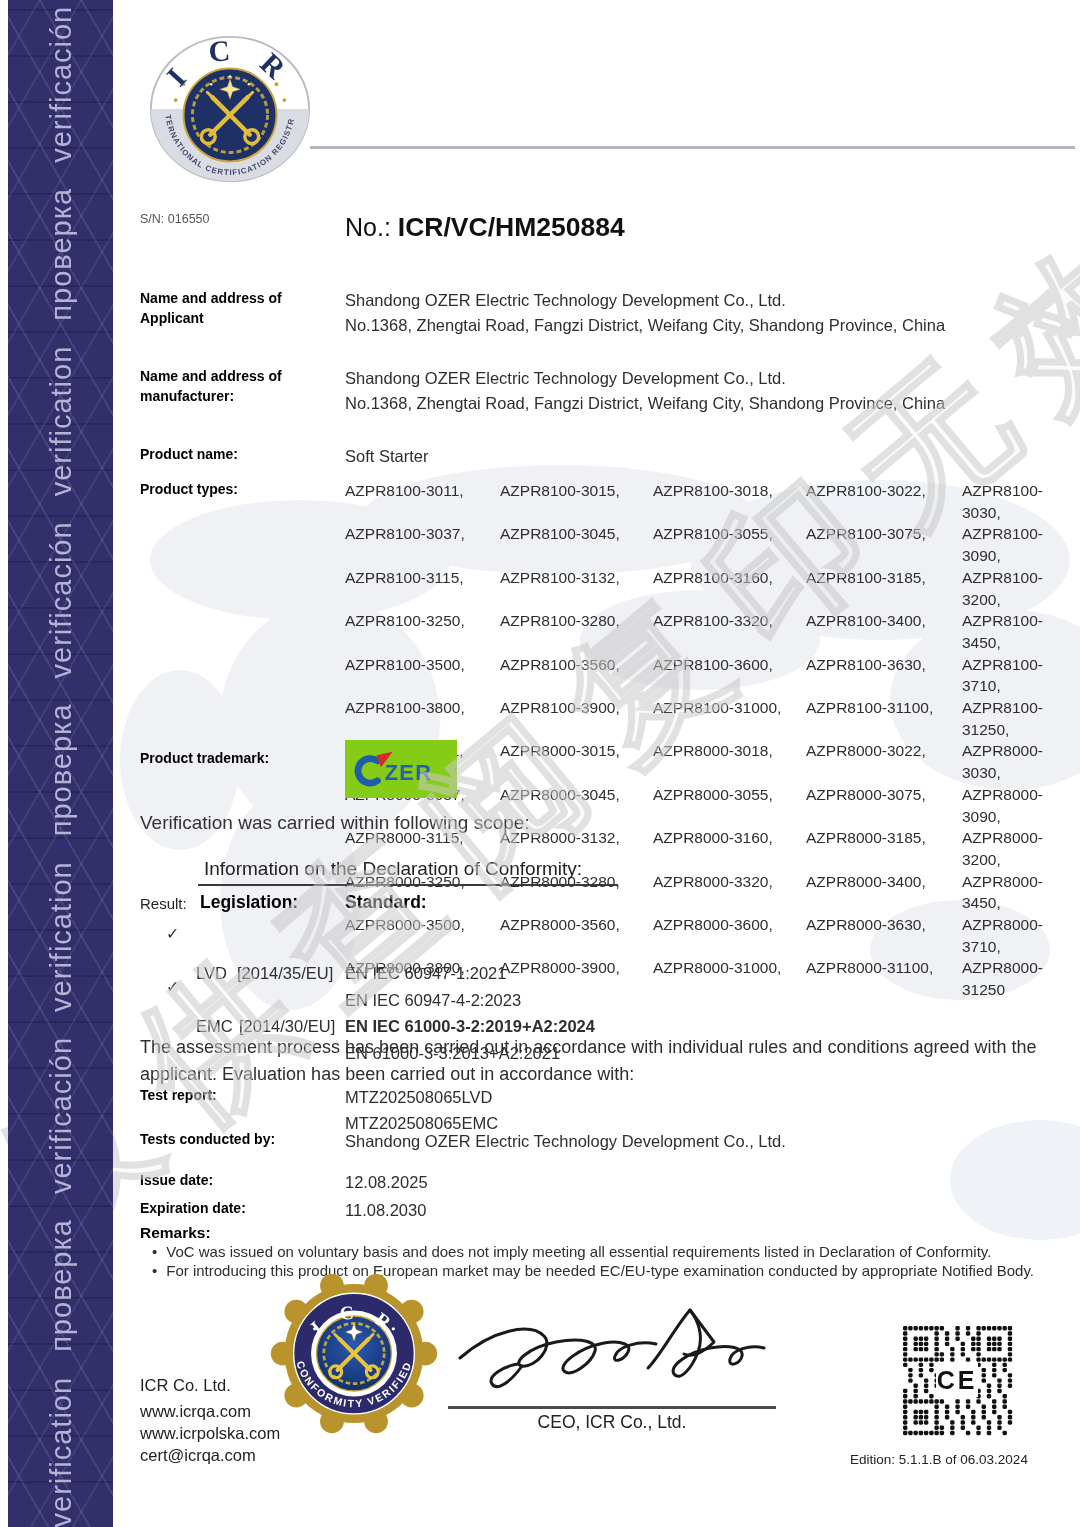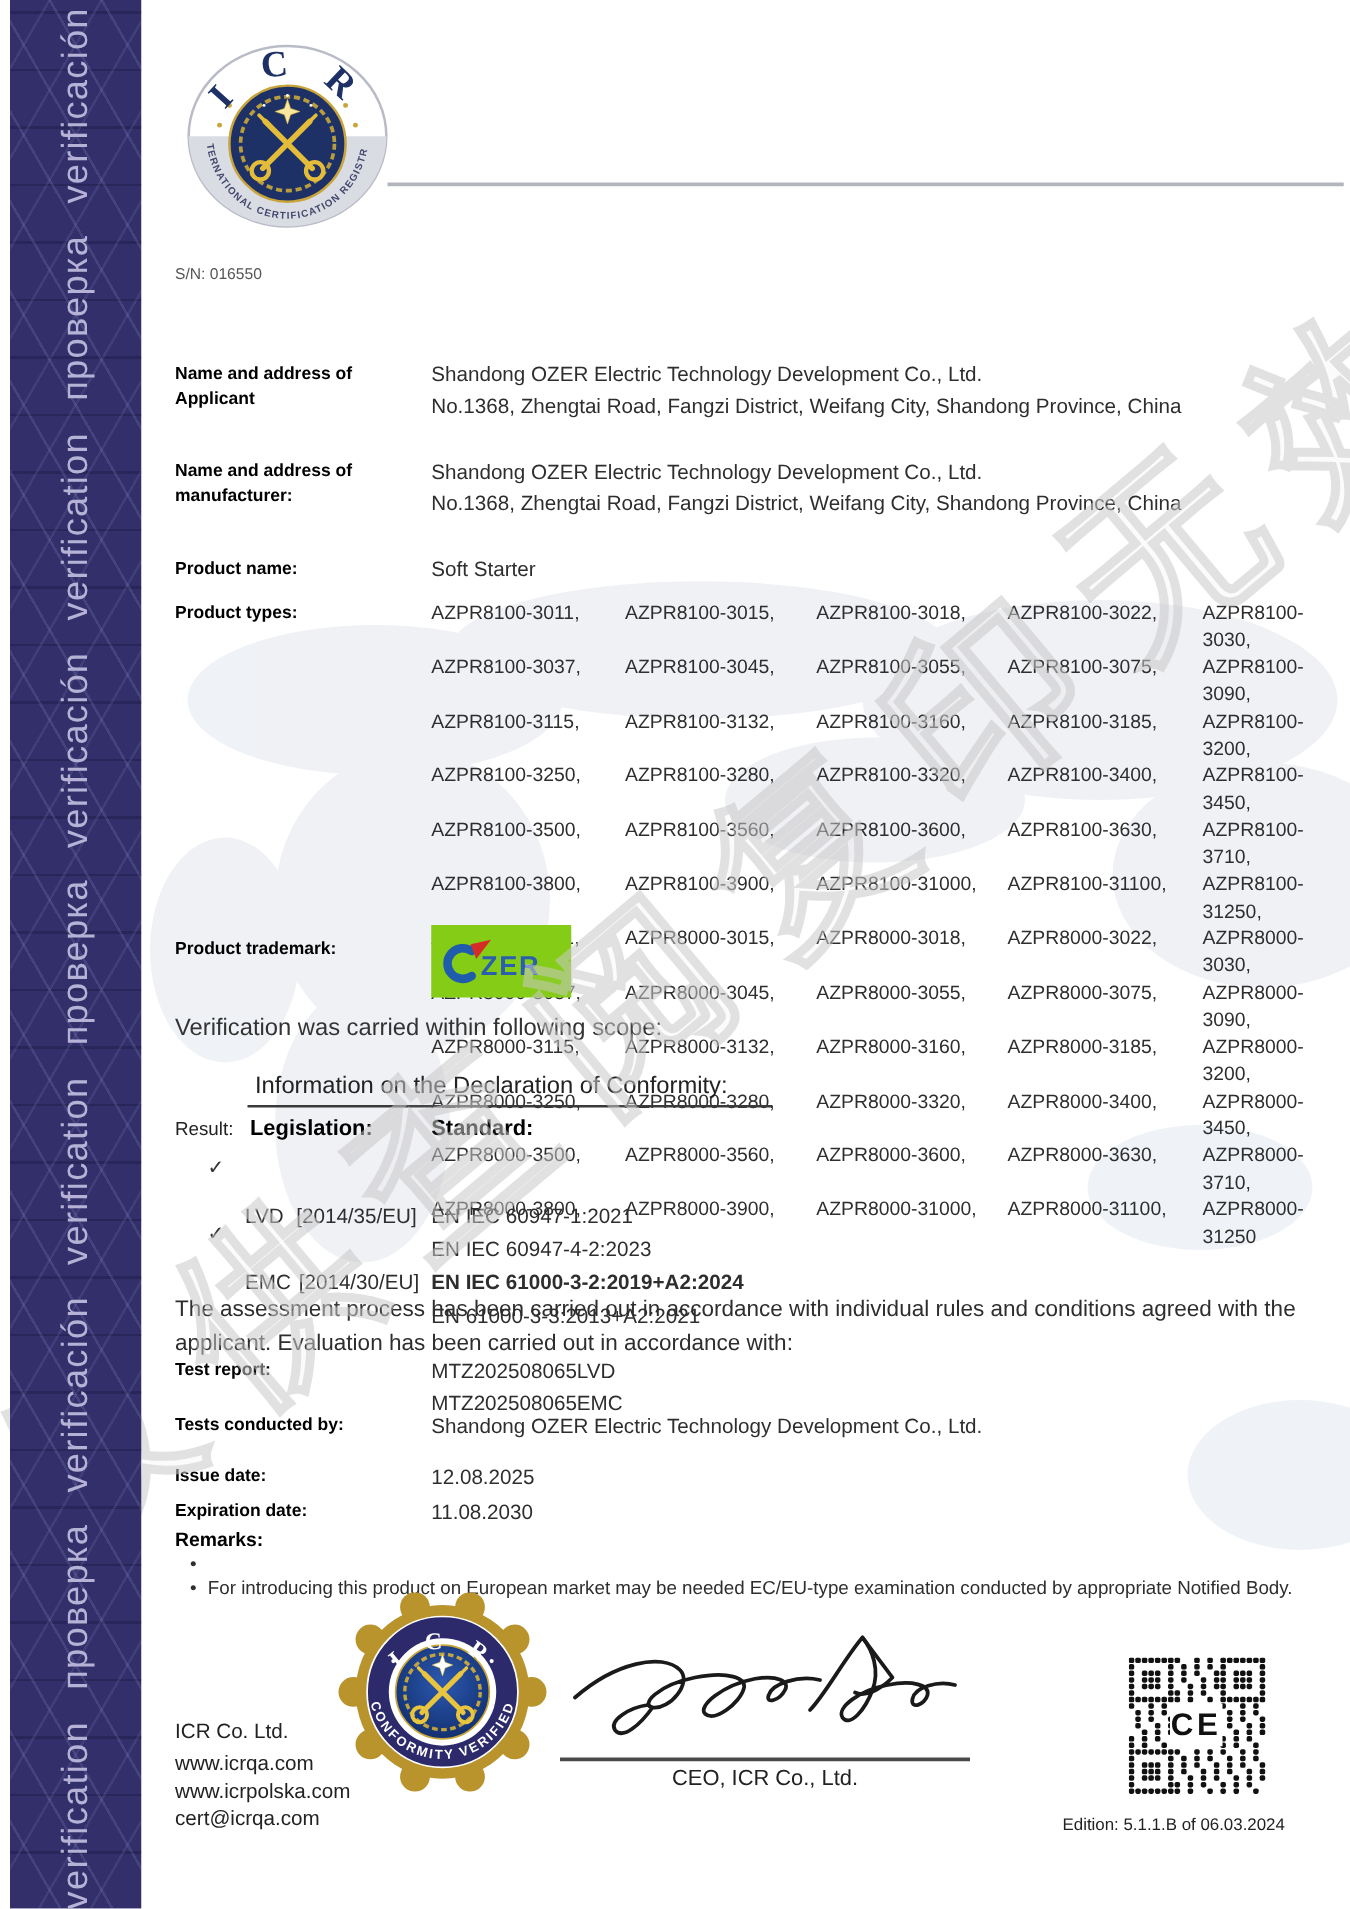--- a/index.html
+++ b/index.html
@@ -123,20 +123,24 @@
         <textPath href="#arcTop1" startOffset="50%" text-anchor="middle">I C R</textPath>
       </text>
       <text font-family="Liberation Sans, sans-serif" font-size="8" font-weight="700" fill="#44486e" letter-spacing="1">
         <textPath href="#arcBot1" startOffset="50%" text-anchor="middle">INTERNATIONAL CERTIFICATION REGISTRAR</textPath>
       </text>
     </svg>
 
     <div class="abs title-rule"></div>
 
     <div class="abs sn">S/N: 016550</div>
+    <div class="abs certno">
+      <span>No.:</span>
+      <b>ICR/VC/HM250884</b>
+    </div>
 
     <div class="abs lbl" style="left:140px;top:288px;">Name and address of Applicant</div>
     <div class="abs val" style="left:345px;top:288px;">
       <div>Shandong OZER Electric Technology Development Co., Ltd.</div>
       <div>No.1368, Zhengtai Road, Fangzi District, Weifang City, Shandong Province, China</div>
     </div>
 
     <div class="abs lbl" style="left:140px;top:366px;">Name and address of manufacturer:</div>
     <div class="abs val" style="left:345px;top:366px;">
       <div>Shandong OZER Electric Technology Development Co., Ltd.</div>
@@ -250,20 +254,21 @@
     <div class="abs lbl" style="left:140px;top:1170px;">Issue date:</div>
     <div class="abs val" style="left:345px;top:1170px;">12.08.2025</div>
 
     <div class="abs lbl" style="left:140px;top:1198px;">Expiration date:</div>
     <div class="abs val" style="left:345px;top:1198px;">11.08.2030</div>
 
     <div class="abs remarks-lbl">Remarks:</div>
     <div class="abs bullets">
       <div class="li">
         <span>•</span>
+        <span>VoC was issued on voluntary basis and does not imply meeting all essential requirements listed in Declaration of Conformity.</span>
       </div>
       <div class="li">
         <span>•</span>
         <span>For introducing this product on European market may be needed EC/EU-type examination conducted by appropriate Notified Body.</span>
       </div>
     </div>
 
     <svg class="abs" style="left:258px;top:1274px;" width="192" height="160" viewBox="0 0 200 175">
       <defs>
         <path id="arcTop2" d="M 48,92 A 53,53 0 0 1 152,92"></path>

